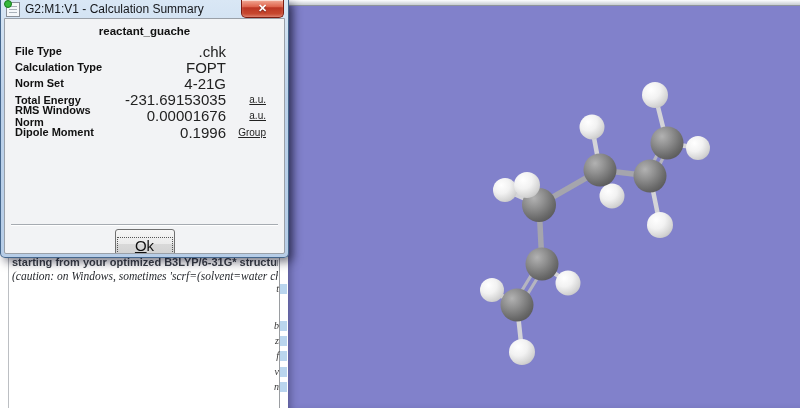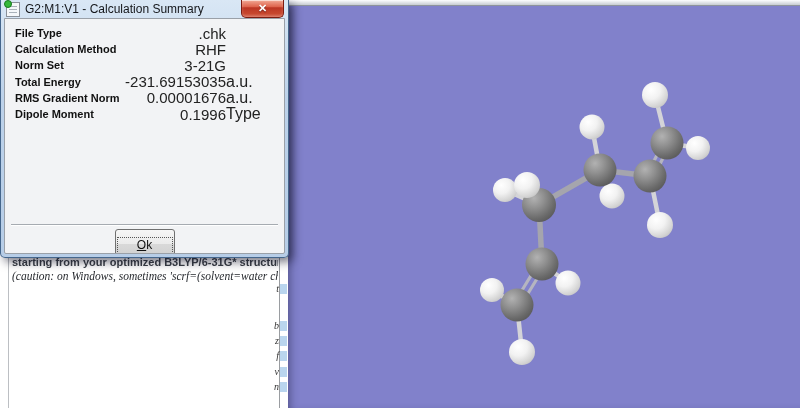--- a/index.html
+++ b/index.html
@@ -44,27 +44,27 @@
              box-shadow:inset 0 1px 0 rgba(255,255,255,.55), inset 0 0 3px rgba(255,255,255,.25);
              color:#fff;font-size:11px;font-weight:bold;line-height:16px;text-align:center;
              text-shadow:0 1px 1px rgba(60,0,0,.6);}
   .client{position:absolute;left:3px;right:3px;top:18px;bottom:3px;background:#f2f3f5;
           border:1px solid #9aa0a8;border-radius:0 0 2px 2px;overflow:hidden;}
   .summary-title{margin-top:6px;text-align:center;font-weight:bold;font-size:11.5px;color:#111;}
   .rows{margin-top:6px;}
   .row{display:flex;align-items:center;height:16.2px;padding:0 18px 0 10px;}
   .row .lbl{flex:1;font-weight:bold;font-size:11px;color:#111;}
   .row .val{width:105px;text-align:right;font-size:15px;color:#222;}
-  .row .unit{width:40px;text-align:left;font-size:16px;color:#222;}
+  .row .unit{width:40px;text-align:right;font-size:10px;color:#222;text-decoration:underline;}
   .sep{position:absolute;left:6px;right:6px;top:205px;height:0;
        border-top:1px solid #a6abb1;border-bottom:1px solid #ffffff;}
   .ok-btn{position:absolute;top:210px;left:50%;transform:translateX(-50%);
           width:60px;height:32px;box-sizing:border-box;
           background:linear-gradient(#f6f6f6,#ebebeb 45%,#d9d9d9 46%,#cfcfcf);
-          border:1px solid #707070;border-radius:3px;font-size:12px;color:#111;
+          border:1px solid #707070;border-radius:3px;font-size:15px;color:#111;
           font-family:"Liberation Sans",sans-serif;padding:0;}
   .ok-btn .ok-text{display:block;outline:1px dotted #555;margin:1px 2px;line-height:15px;}
   .ok-btn .ok-text::first-letter{text-decoration:underline;}
 </style>
 </head>
 <body>
 
 <div class="screen">
 
   <div class="viewport" id="viewport" style="background: rgb(129, 129, 203);">
@@ -159,50 +159,51 @@
           <i></i>
           <i></i>
           <span class="dot"></span>
       </div>
       <span class="title-text">G2:M1:V1 - Calculation Summary</span>
       <div class="close-btn">
         <span>✕</span>
       </div>
     </div>
     <div class="client">
+      <div class="summary-title">reactant_guache</div>
       <div class="rows" id="summary-rows">
           <div class="row">
             <span class="lbl">File Type</span>
             <span class="val">.chk</span>
             <span class="unit"></span>
           </div>
           <div class="row">
-            <span class="lbl">Calculation Method</span>
-            <span class="val">RHF</span>
+            <span class="lbl">Calculation Type</span>
+            <span class="val">FOPT</span>
             <span class="unit"></span>
           </div>
           <div class="row">
             <span class="lbl">Norm Set</span>
-            <span class="val">3-21G</span>
+            <span class="val">4-21G</span>
             <span class="unit"></span>
           </div>
           <div class="row">
             <span class="lbl">Total Energy</span>
             <span class="val">-231.69153035</span>
             <span class="unit">a.u.</span>
           </div>
           <div class="row">
-            <span class="lbl">RMS Gradient Norm</span>
+            <span class="lbl">RMS Windows Norm</span>
             <span class="val">0.00001676</span>
             <span class="unit">a.u.</span>
           </div>
           <div class="row">
             <span class="lbl">Dipole Moment</span>
             <span class="val">0.1996</span>
-            <span class="unit">Type</span>
+            <span class="unit">Group</span>
           </div>
         </div>
       <div class="sep"></div>
       <button class="ok-btn">
         <span class="ok-text">Ok</span>
       </button>
     </div>
   </div>
 
 </div>

